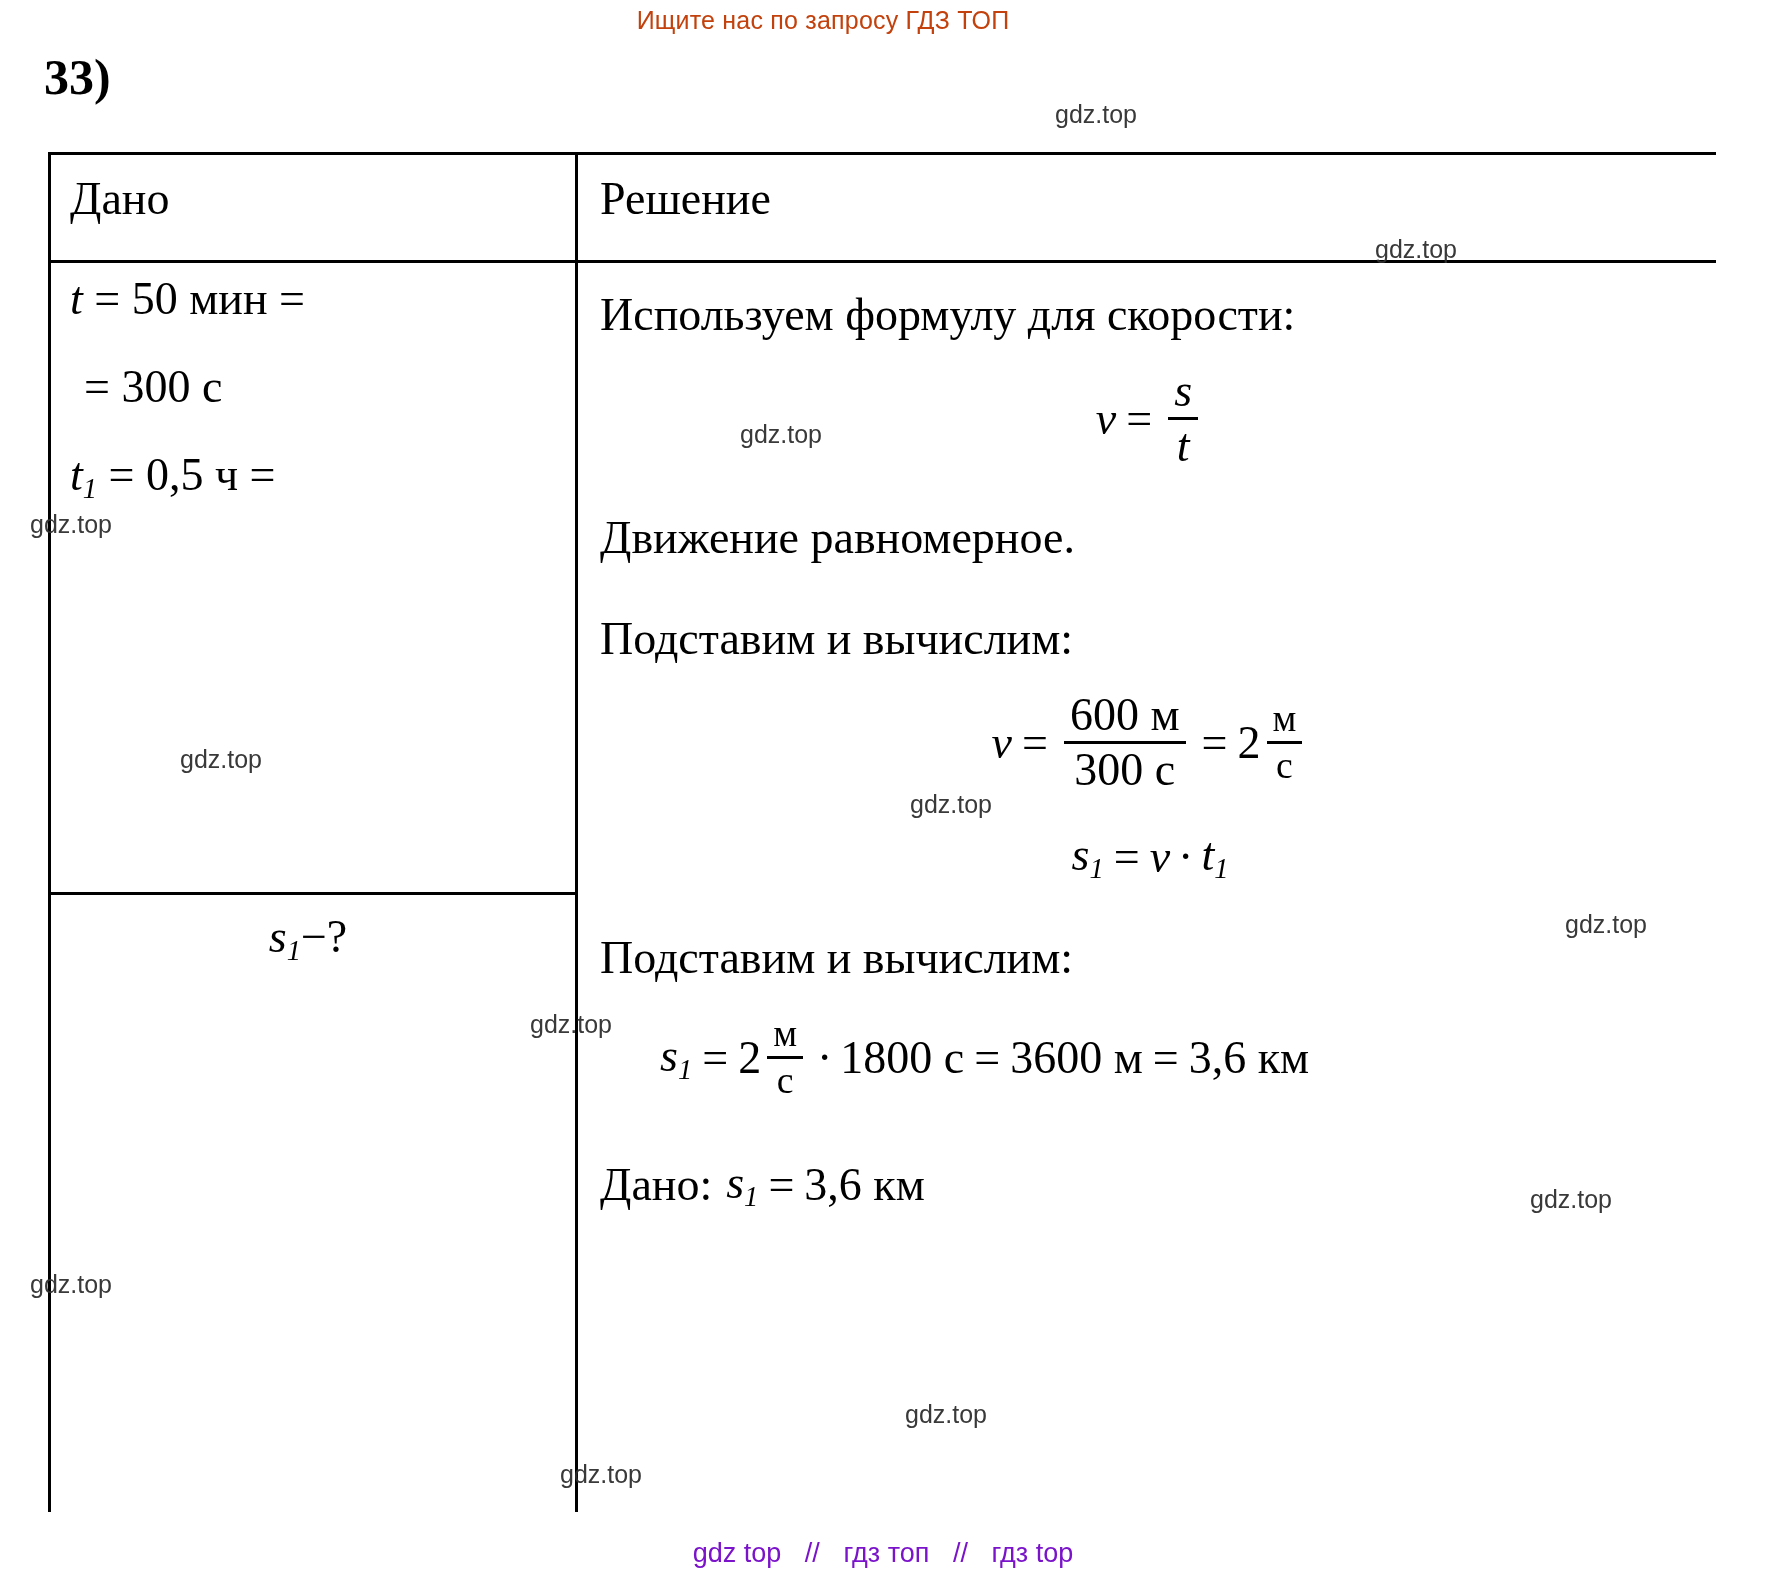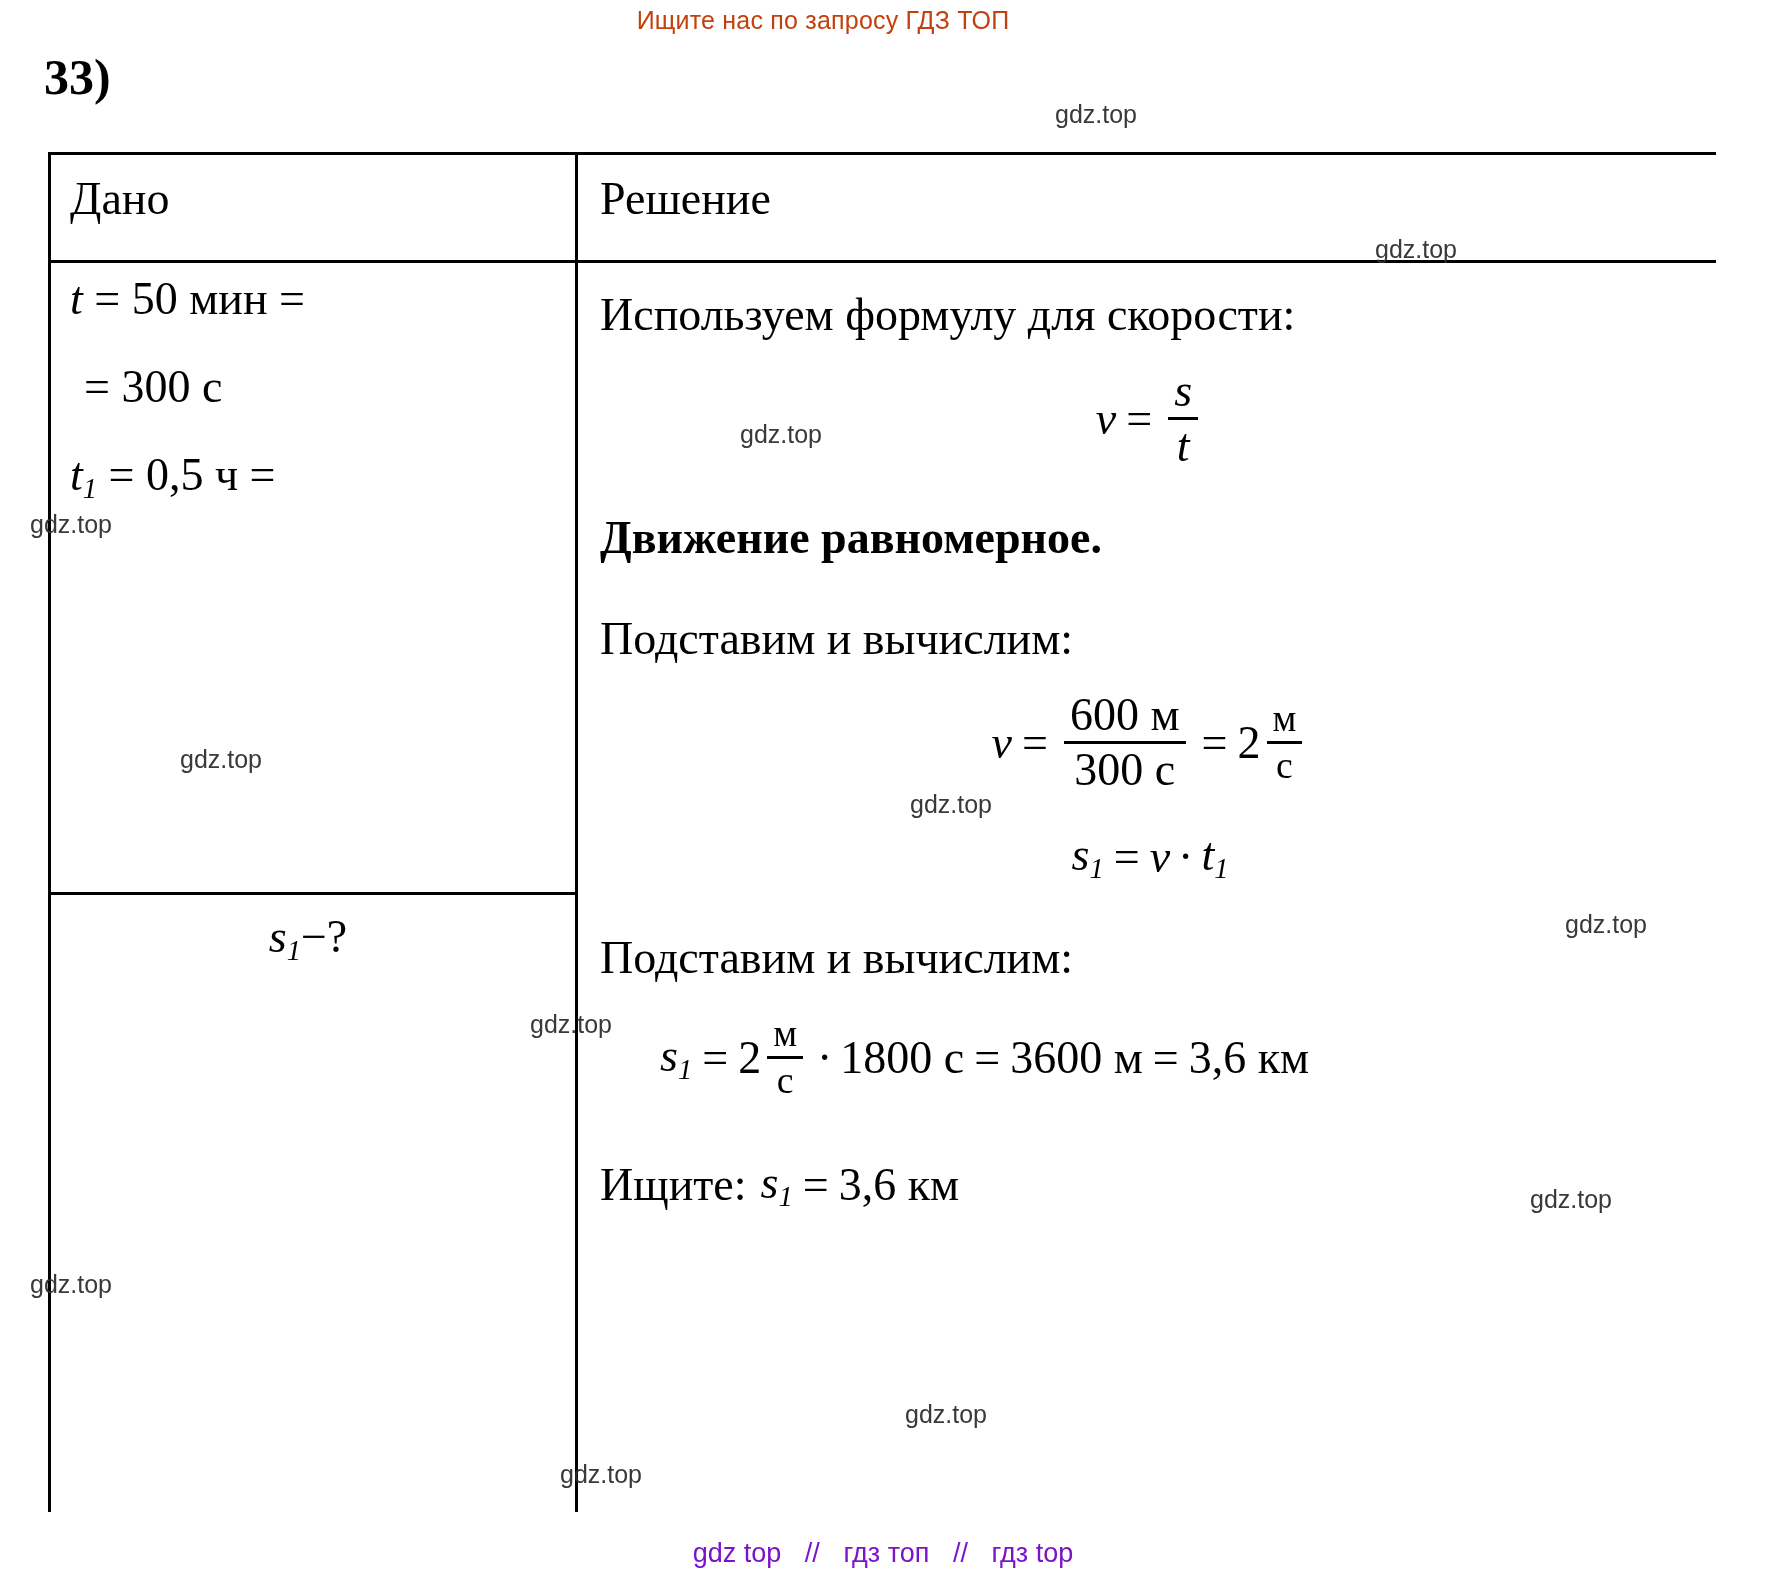--- a/index.html
+++ b/index.html
@@ -231,21 +231,21 @@
       <span class="eqrow" style="display:inline-flex;">
         <i class="var">v</i>
         <span style="margin:0 10px;">=</span>
         <span class="frac">
           <span class="num"><i class="var">s</i></span>
           <span class="den"><i class="var">t</i></span>
         </span>
       </span>
     </div>
 
-    <div class="sol-line" style="margin-bottom:48px;font-weight:bold;">Движение равномерное.</div>
+    <div class="sol-line" style="margin-bottom:48px;">Движение равномерное.</div>
 
     <div class="sol-line" style="margin-bottom:26px;">Подставим и вычислим:</div>
 
     <div class="centerblock" style="margin:22px 0 34px 0;">
       <span class="eqrow" style="display:inline-flex;">
         <i class="var">v</i>
         <span style="margin:0 10px;">=</span>
         <span class="frac">
           <span class="num">600 м</span>
           <span class="den">300 с</span>
@@ -284,21 +284,21 @@
         <span>1800 с</span>
         <span style="margin:0 10px;">=</span>
         <span>3600 м</span>
         <span style="margin:0 10px;">=</span>
         <span>3,6 км</span>
       </span>
     </div>
 
     <div style="margin-top:56px;">
       <span class="eqrow" style="display:inline-flex;">
-        <span>Ищите:</span>
+        <span>Дано:</span>
         <i class="var" style="margin-left:14px;"><span>s</span><sub>1</sub></i>
         <span style="margin:0 10px;">=</span>
         <span>3,6 км</span>
       </span>
     </div>
   </div>
 </div>
 
 <div id="watermark-layer">
     <div class="wm" style="left: 1055px; top: 100px;">gdz.top</div>

